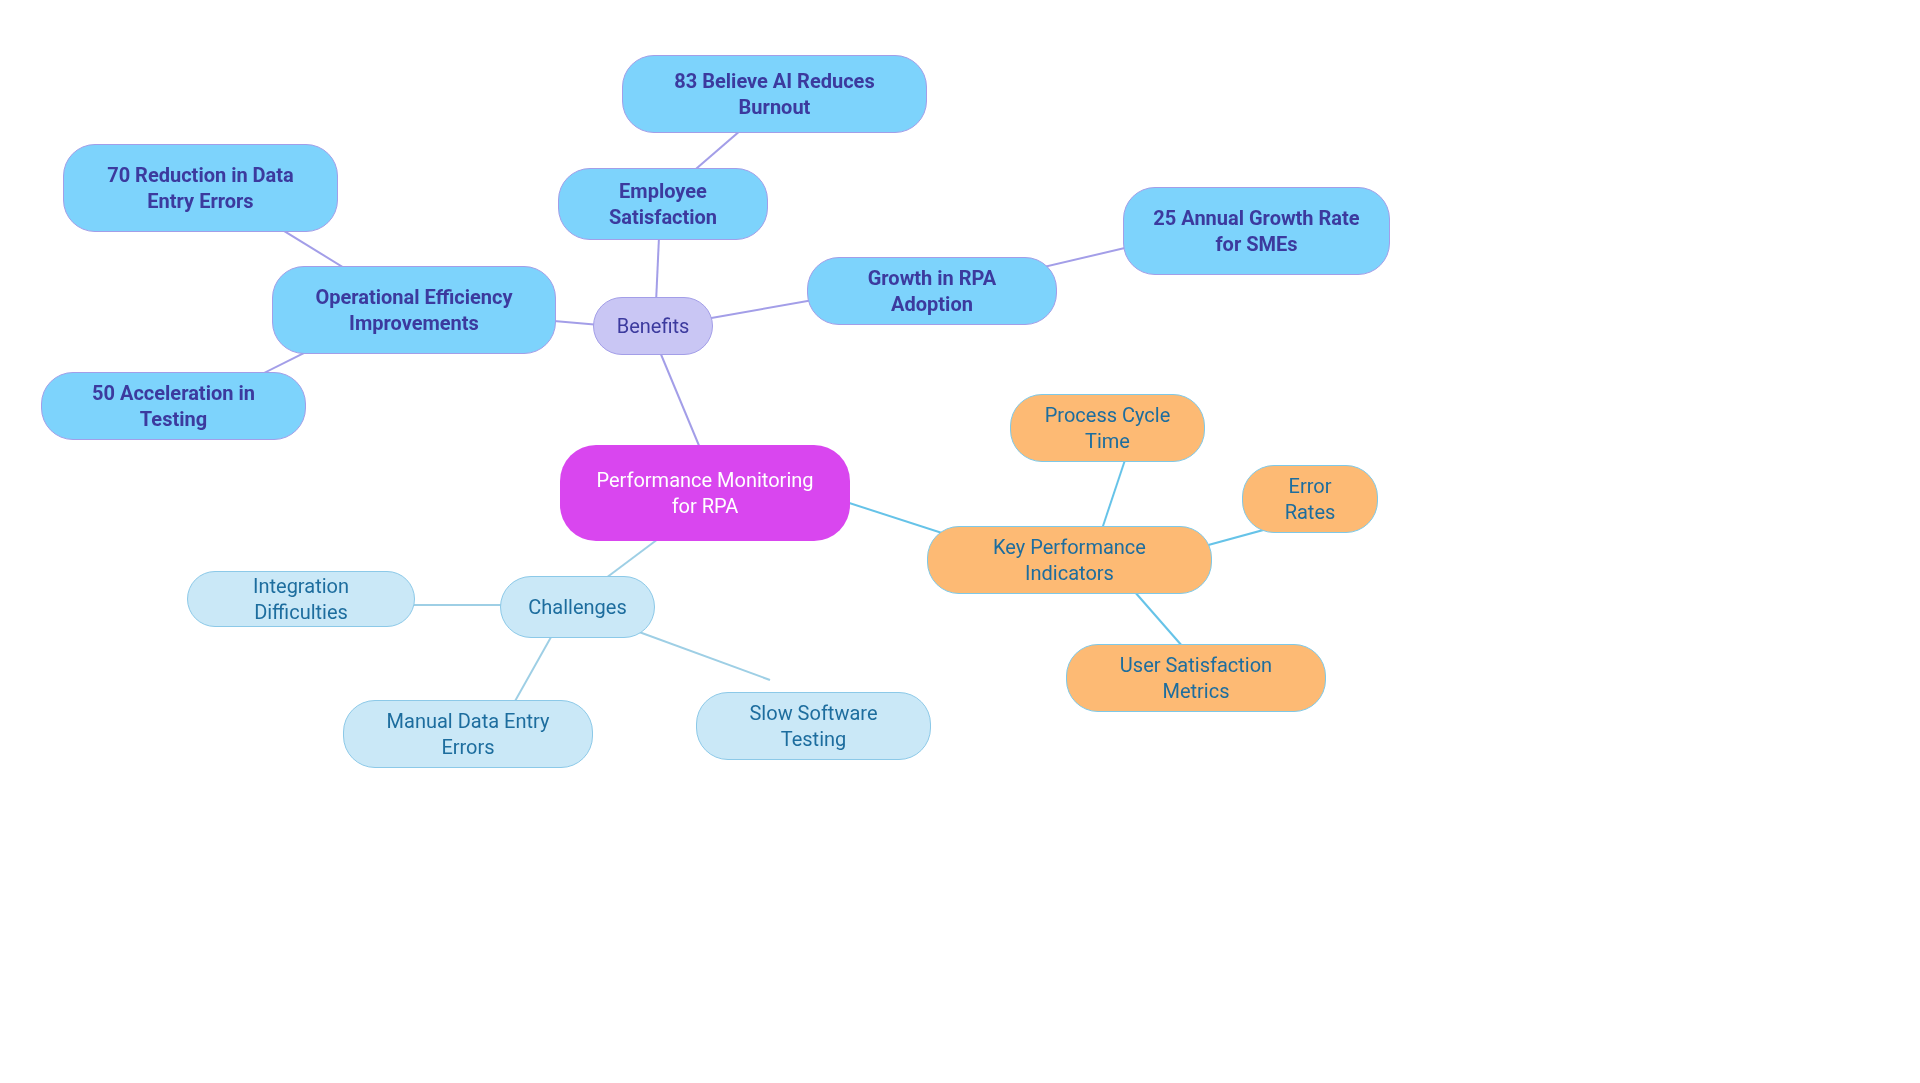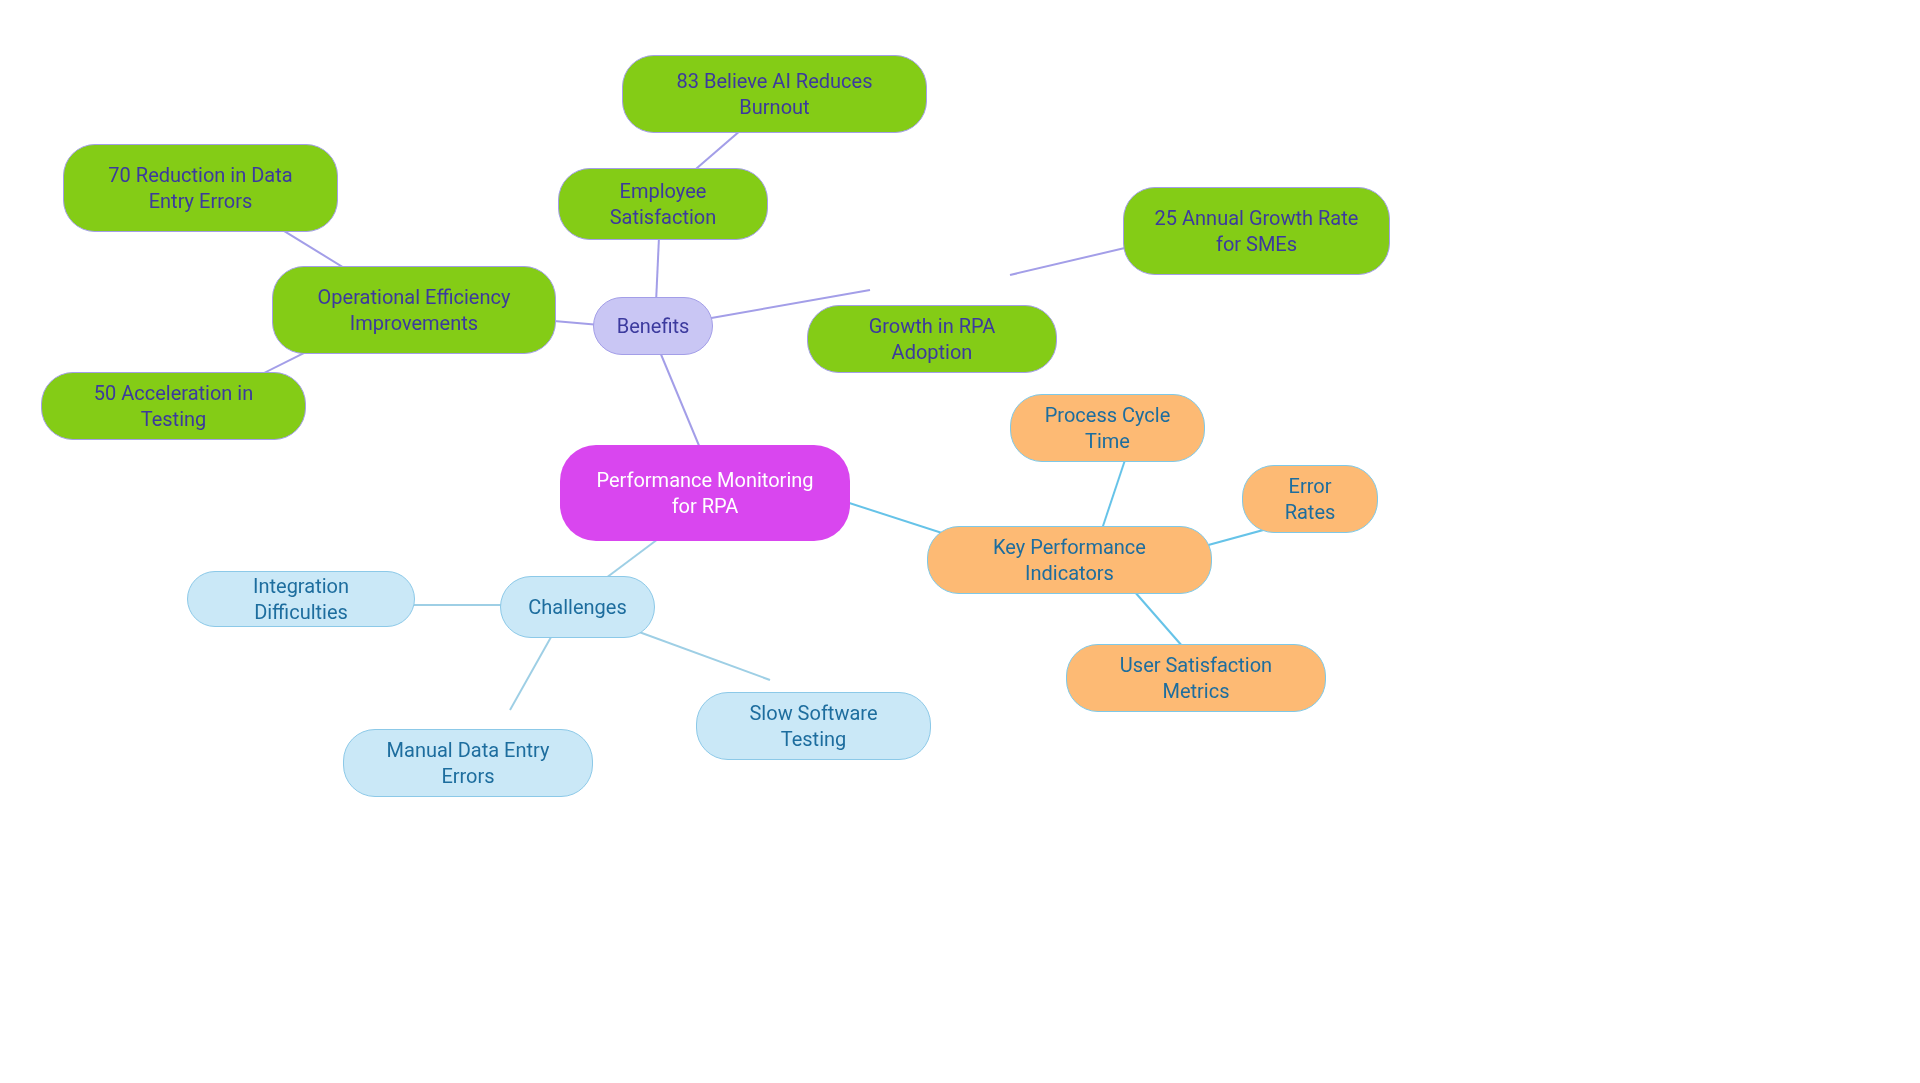--- a/index.html
+++ b/index.html
@@ -38,23 +38,24 @@
     color: #ffffff;
     font-size: 20px;
     border-radius: 36px;
   }
   .purple-main {
     background: #c9c6f4;
     color: #3c3a9e;
     border: 1px solid #a39ee8;
   }
   .purple-light {
-    background: #84cc16;
+    background: #7dd3fc;
     color: #3c3a9e;
     border: 1px solid #a39ee8;
+    font-weight: bold;
   }
   .blue-main {
     background: #cae8f7;
     color: #1d6d9e;
     border: 1px solid #8cc9e8;
   }
   .blue-light {
     background: #fdba74;
     color: #1d6d9e;
     border: 1px solid #7ec9e8;
@@ -106,21 +107,21 @@
 </div>
 
 <div class="node purple-light" style="left:63px; top:144px; width:275px; height:88px;">
   <span>70 Reduction in Data Entry Errors</span>
 </div>
 
 <div class="node purple-light" style="left:41px; top:372px; width:265px; height:68px;">
   <span>50 Acceleration in Testing</span>
 </div>
 
-<div class="node purple-light" style="left:807px; top:257px; width:250px; height:68px;margin-top:48px;">
+<div class="node purple-light" style="left:807px; top:257px; width:250px; height:68px;">
   <span>Growth in RPA Adoption</span>
 </div>
 
 <div class="node purple-light" style="left:1123px; top:187px; width:267px; height:88px;">
   <span>25 Annual Growth Rate for SMEs</span>
 </div>
 
 <div class="node blue-light" style="left:927px; top:526px; width:285px; height:68px;">
   <span>Key Performance Indicators</span>
 </div>
@@ -138,19 +139,19 @@
 </div>
 
 <div class="node blue-main" style="left:500px; top:576px; width:155px; height:62px;">
   <span>Challenges</span>
 </div>
 
 <div class="node blue-main" style="left:187px; top:571px; width:228px; height:56px;">
   <span>Integration Difficulties</span>
 </div>
 
-<div class="node blue-main" style="left:343px; top:700px; width:250px; height:68px;margin-top:29px;">
+<div class="node blue-main" style="left:343px; top:700px; width:250px; height:68px;">
   <span>Manual Data Entry Errors</span>
 </div>
 
 <div class="node blue-main" style="left:696px; top:692px; width:235px; height:68px;">
   <span>Slow Software Testing</span>
 </div>
 
 </body></html>

